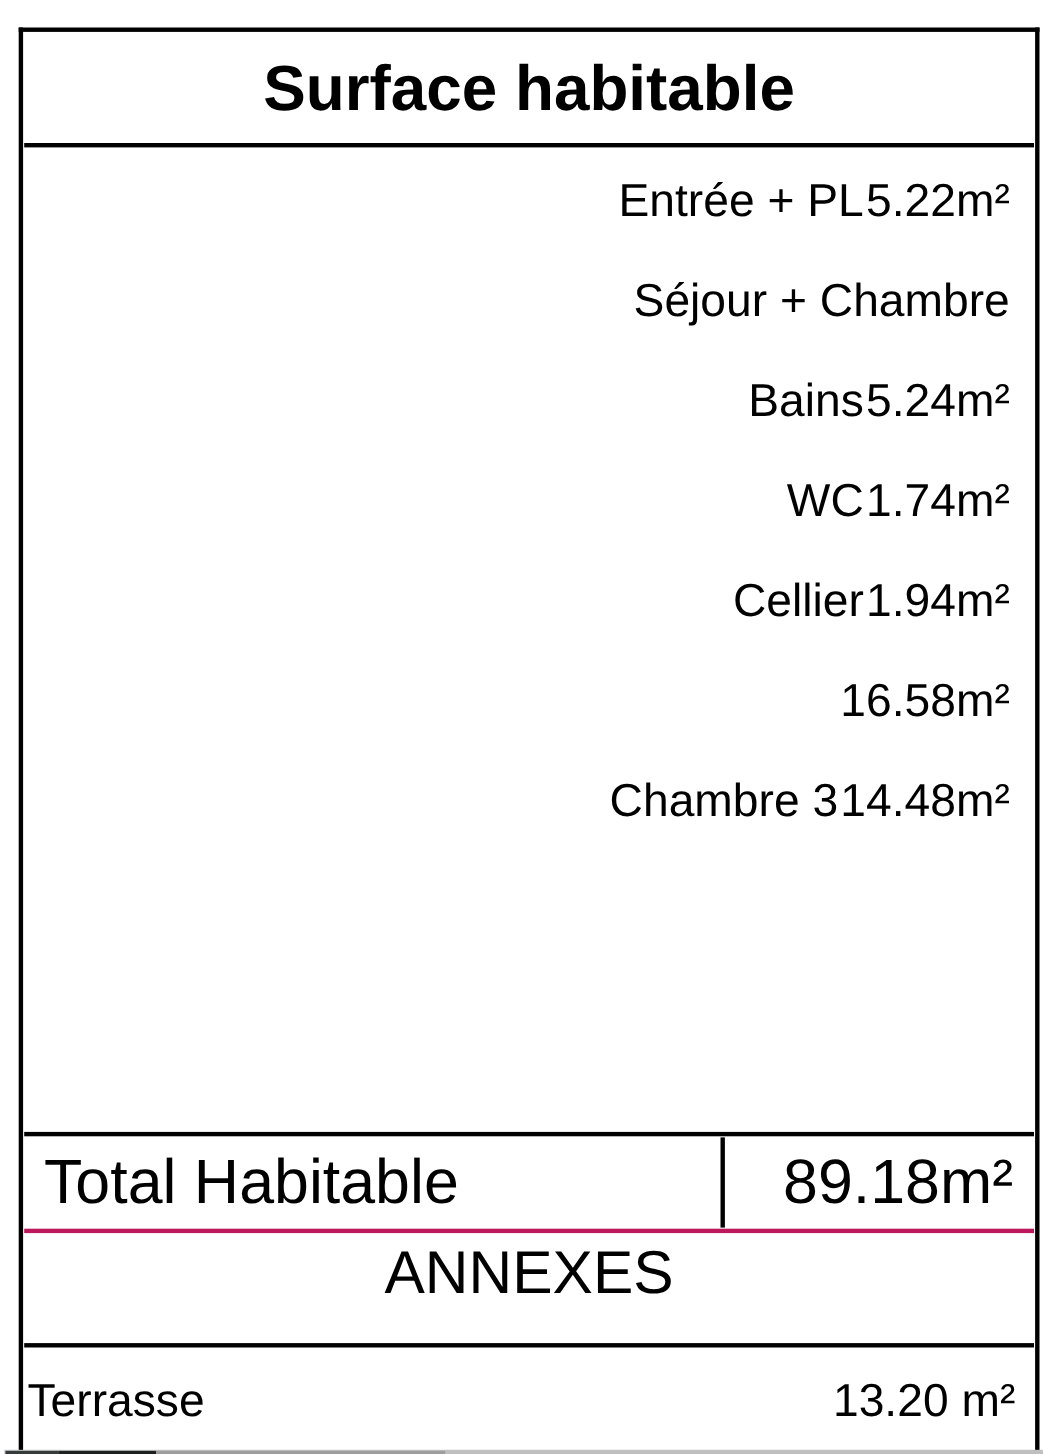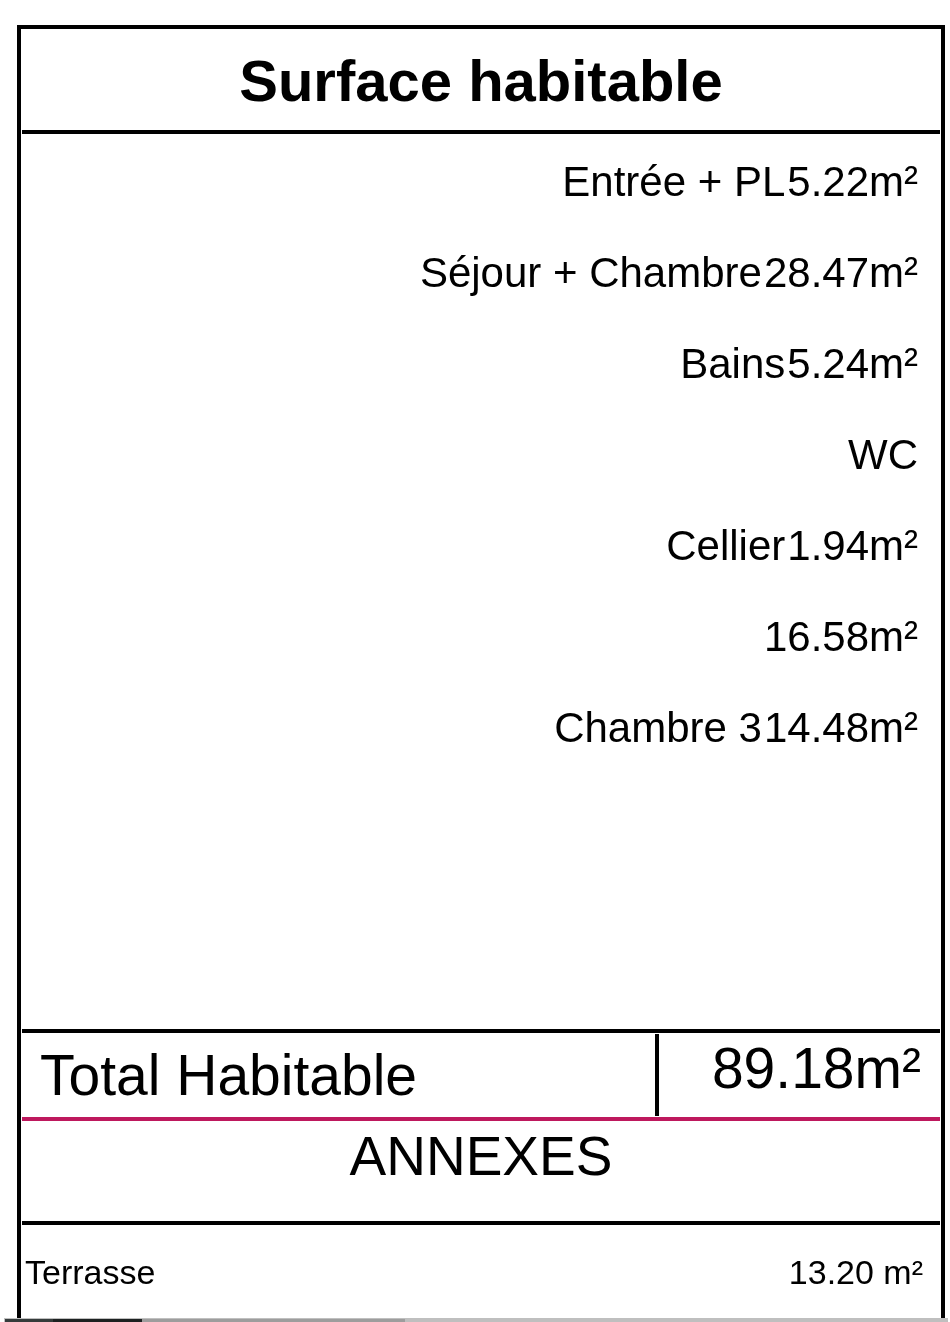--- a/index.html
+++ b/index.html
@@ -45,36 +45,36 @@
   }
   .total-label-cell {
     flex:none; width:636px;
     border-right:4px solid #000;
     display:flex; align-items:center;
     padding-left:16px;
     font-size:57px;
   }
   .total-value-cell {
     flex:1;
-    display:flex; align-items:flex-start; justify-content:flex-end;
+    display:flex; align-items:center; justify-content:flex-end;
     padding-right:17px;
     font-size:57px;
   }
   .annexes-row {
     flex:none; height:102px;
     border-bottom:4px solid #000;
     display:flex; justify-content:center;
     font-size:55px;
   }
   .annex-body { flex:1; display:flex; flex-direction:column; }
   .annex-item {
     flex:none; height:89px;
     display:flex; align-items:center; justify-content:space-between;
     padding:0 15px 0 1px;
-    font-size:34px;
+    font-size:42px;
   }
   .bottom-scrollbar {
     position:absolute; left:0; bottom:0;
     width:950px; height:6px;
     background:#bfbfbf;
   }
   .bottom-scrollbar .seg { position:absolute; top:0; bottom:0; }
 </style>
 </head>
 <body>
@@ -89,30 +89,30 @@
 
     <div class="tbl-body">
 
         <div class="room-row">
           <span class="lbl">Entrée + PL</span>
           <span class="val">5.22m²</span>
         </div>
 
         <div class="room-row">
           <span class="lbl">Séjour + Chambre</span>
-          <span class="val">28.47m²</span>
         </div>
 
         <div class="room-row">
           <span class="lbl">Bains</span>
           <span class="val">5.24m²</span>
         </div>
 
         <div class="room-row">
           <span class="lbl">WC</span>
+          <span class="val">1.74m²</span>
         </div>
 
 
         <div class="room-row">
           <span class="lbl">Cellier</span>
           <span class="val">1.94m²</span>
         </div>
 
         <div class="room-row">
           <span class="val">16.58m²</span>

